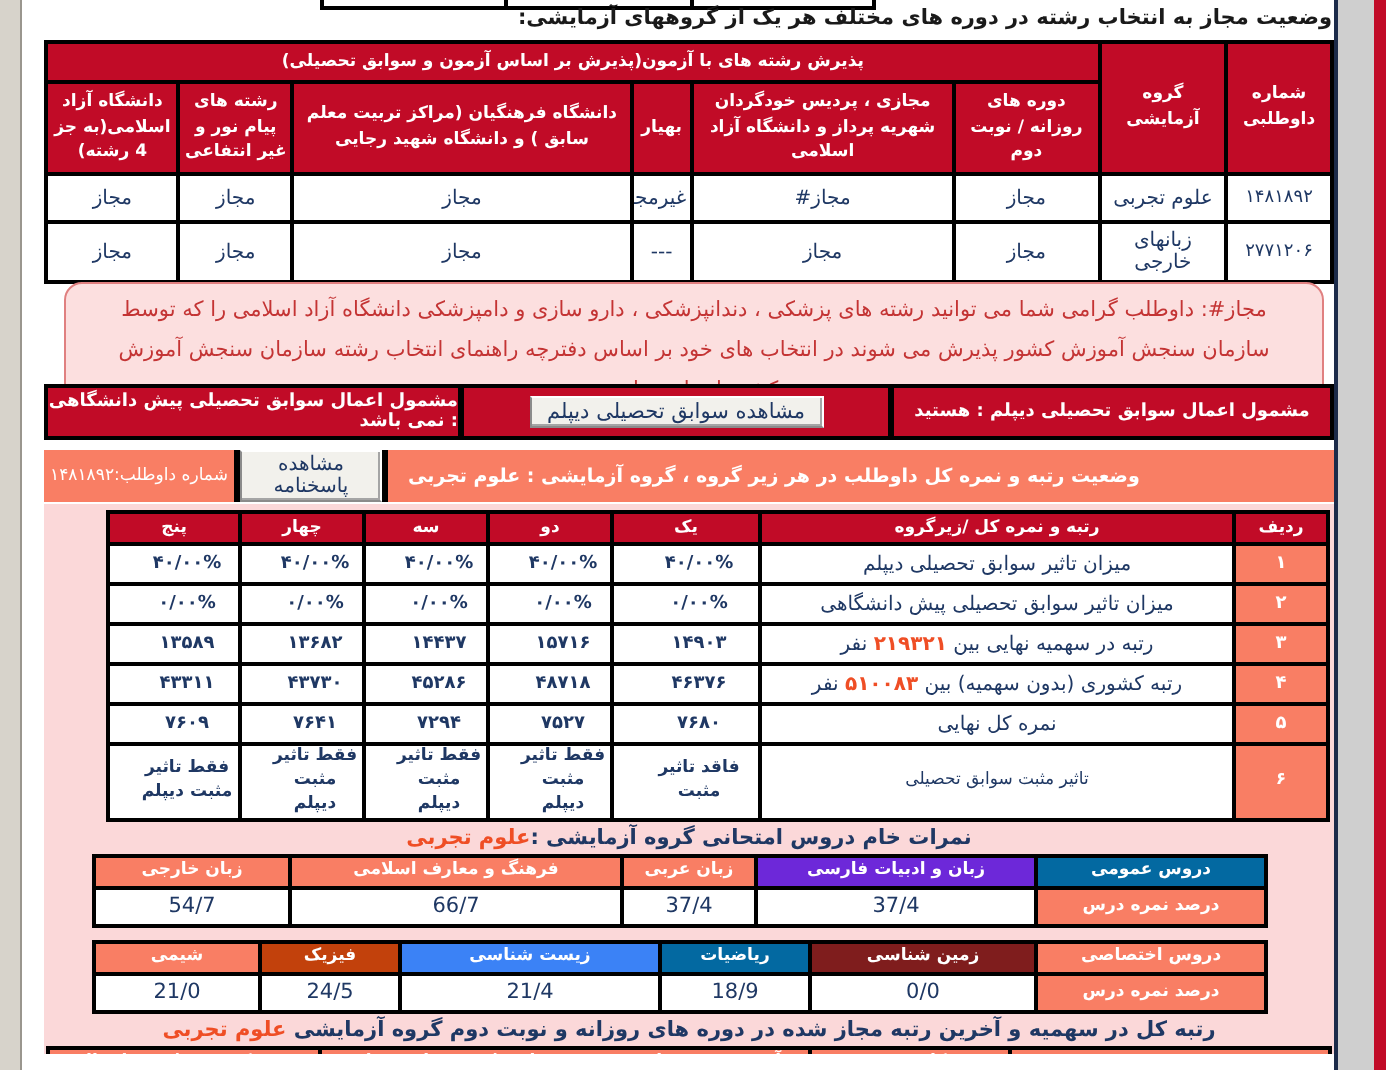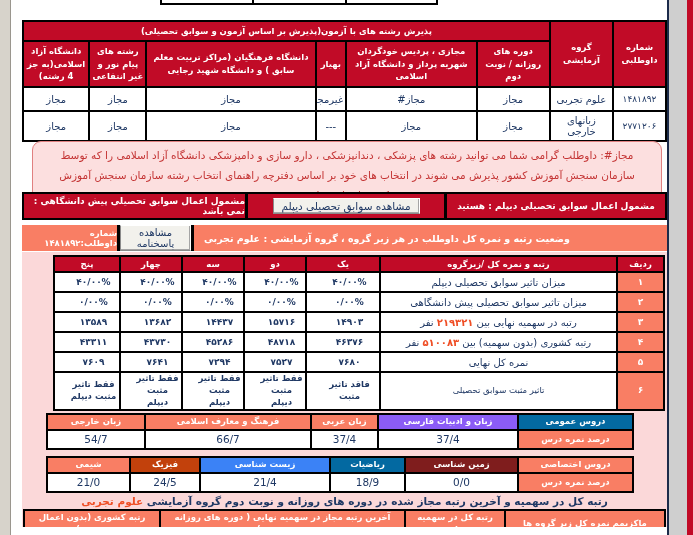--- a/index.html
+++ b/index.html
@@ -33,21 +33,21 @@
   .vdiv{width:3px;background:#000;}
   .winbtn{background:#f2f1ec;border:1px solid #8b8b8b;border-top-color:#fff;border-right-color:#fff;
           box-shadow:inset -1px -1px 0 #a5a5a5;color:#1f3864;font-size:10.5px;
           font-family:"DejaVu Sans","Liberation Sans",sans-serif;padding:1px 8px;cursor:pointer;}
 
   .salmonbar{position:absolute;top:225px;right:26px;width:645px;height:26px;background:#f97e64;display:flex;align-items:stretch;}
   .salmonbar .title{width:473px;display:flex;align-items:center;justify-content:flex-end;
                     color:#fff;font-weight:bold;font-size:9.5px;padding-left:10px;box-sizing:border-box;}
   .salmonbar .btncell{width:71px;display:flex;align-items:stretch;}
   .salmonbar .btncell button{flex:1;font-size:10px;padding:0 2px;}
-  .salmonbar .cand{flex:1;display:flex;align-items:center;justify-content:center;color:#fff;font-weight:bold;font-size:8.5px;}
+  .salmonbar .cand{flex:1;display:flex;align-items:center;justify-content:center;color:#fff;font-weight:normal;font-size:8.5px;}
 
   .panel{position:absolute;top:252px;right:26px;width:645px;height:275px;background:#fbd8d9;overflow:hidden;}
 
   .rank{width:610px;margin:3px 2px 0 auto;}
   .rank th{height:14px;}
   .rank td{height:18px;}
   .rank .no{background:#f97e64;color:#fff;font-weight:bold;font-size:9px;}
   .rank .lbl{font-size:10px;}
   .rank .v{font-size:9px;font-weight:bold;padding-left:15px;}
   .rank tr.last td{height:34px;font-size:8.5px;line-height:1.4;}
@@ -73,20 +73,21 @@
   <div class="edge-grey"></div>
   <div class="edge-red"></div>
 
   <div class="remnant">
     <i style="left:0"></i>
       <i style="left:92px"></i>
       <i style="left:185px"></i>
       <i style="left:276px"></i>
   </div>
 
+  <div class="intro">وضعیت مجاز به انتخاب رشته در دوره های مختلف هر یک از گروههای آزمایشی:</div>
 
   <table class="t admission">
     <colgroup>
       <col style="width:52px">
         <col style="width:62px">
         <col style="width:72px">
         <col style="width:128px">
       <col style="width:30px">
         <col style="width:166px">
         <col style="width:56px">
@@ -127,21 +128,21 @@
       <td class="cell">مجاز</td>
     </tr>
   </tbody>
     </table>
 
   <div class="notice">مجاز#: داوطلب گرامی شما می توانید رشته های پزشکی ، دندانپزشکی ، دارو سازی و دامپزشکی دانشگاه آزاد اسلامی را که توسط سازمان سنجش آموزش کشور پذیرش می شوند در انتخاب های خود بر اساس دفترچه راهنمای انتخاب رشته سازمان سنجش آموزش کشور انتخاب نمایید</div>
 
   <div class="darkbar">
     <div class="cellc" style="width:218px">مشمول اعمال سوابق تحصیلی دیپلم : هستید</div>
     <div class="vdiv"></div>
-    <div class="cellc" style="width:196px">
+    <div class="cellc" style="width:212px">
       <button class="winbtn">مشاهده سوابق تحصیلی دیپلم</button>
     </div>
     <div class="vdiv"></div>
     <div class="cellc" style="flex:1">مشمول اعمال سوابق تحصیلی پیش دانشگاهی : نمی باشد</div>
   </div>
 
   <div class="salmonbar">
     <div class="title">وضعیت رتبه و نمره کل داوطلب در هر زیر گروه ، گروه آزمایشی : علوم تجربی</div>
     <div class="vdiv"></div>
     <div class="btncell">
@@ -223,33 +224,34 @@
         <td class="cell lbl">تاثیر مثبت سوابق تحصیلی</td>
         <td class="cell v">فاقد تاثیر مثبت</td>
         <td class="cell v">فقط تاثیر مثبت دیپلم</td>
         <td class="cell v">فقط تاثیر مثبت دیپلم</td>
         <td class="cell v">فقط تاثیر مثبت دیپلم</td>
         <td class="cell v">فقط تاثیر مثبت دیپلم</td>
       </tr>
     </tbody>
       </table>
 
+    <div class="sect-title"><span>نمرات خام دروس امتحانی گروه آزمایشی :</span><span class="hl">علوم تجربی</span></div>
 
     <table class="t scores">
       <colgroup>
         <col style="width:115px">
           <col style="width:140px">
           <col style="width:67px">
           <col style="width:166px">
           <col style="width:98px">
       </colgroup>
       <tbody>
           <tr>
         <th class="hd" style="background:#0369a1">دروس عمومی</th>
-        <th class="hd" style="background:#8b5cf6">زبان و ادبیات فارسی</th>
+        <th class="hd" style="background:#6d28d9">زبان و ادبیات فارسی</th>
         <th class="hd" style="background:#f97e64">زبان عربی</th>
         <th class="hd" style="background:#f97e64">فرهنگ و معارف اسلامی</th>
         <th class="hd" style="background:#f97e64">زبان خارجی</th>
       </tr>
       <tr>
         <td class="corner">درصد نمره درس</td>
         <td class="cell">37/4</td>
         <td class="cell">37/4</td>
         <td class="cell">66/7</td>
         <td class="cell">54/7</td>

